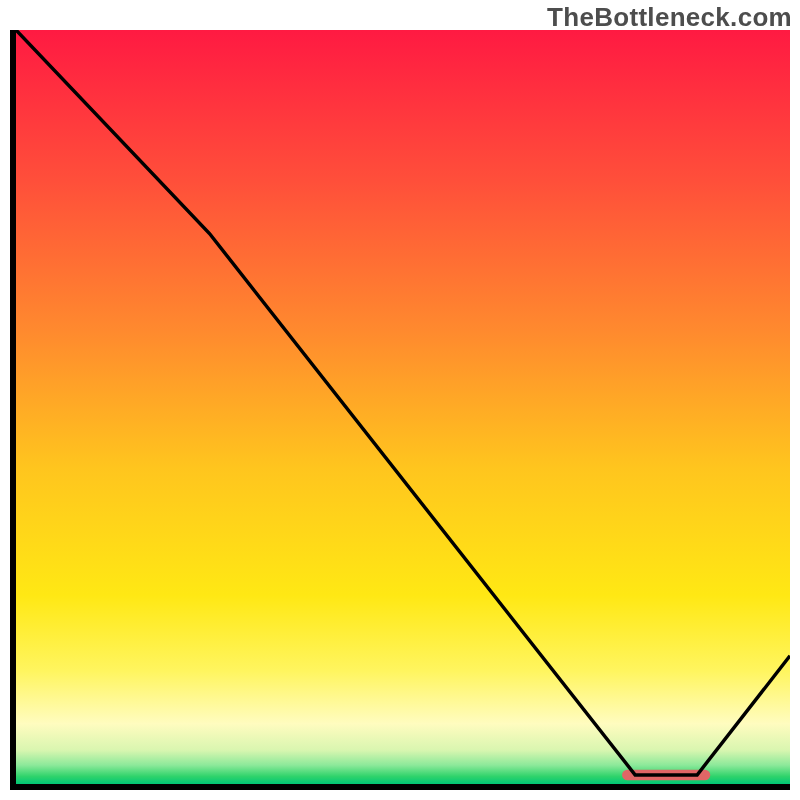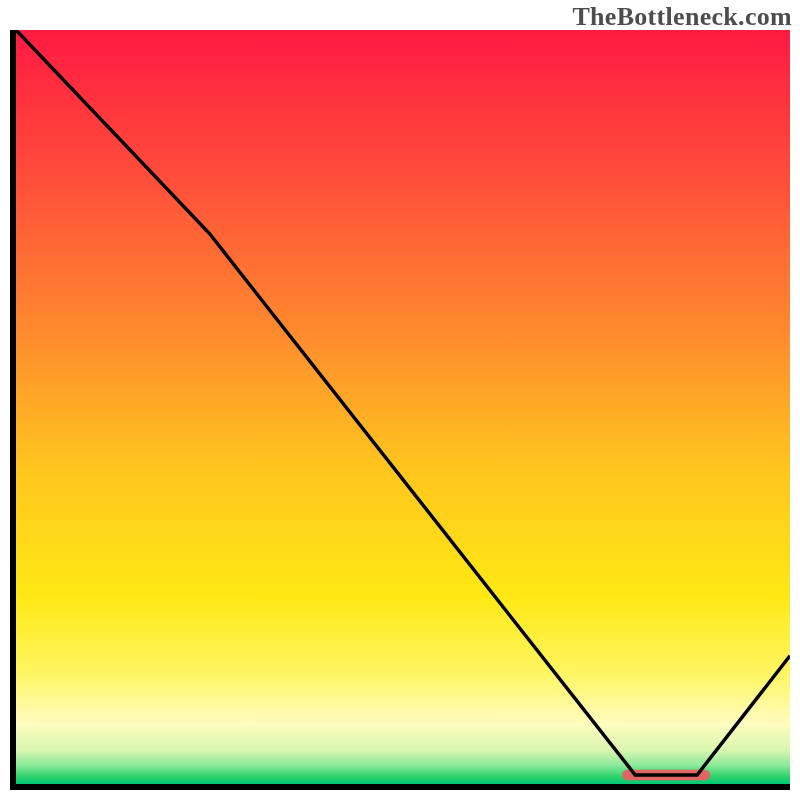--- a/index.html
+++ b/index.html
@@ -8,21 +8,20 @@
     width: 800px;
     height: 800px;
     overflow: hidden;
     background: #ffffff;
     font-family: Arial, Helvetica, sans-serif;
   }
   .outer {
     position: relative;
     width: 800px;
     height: 691px;
-    font-family: Liberation Serif, serif;
   }
   .watermark {
     position: absolute;
     top: 2px;
     right: 8px;
     font-size: 26px;
     font-weight: 600;
     color: #4d4d4d;
     letter-spacing: 0.3px;
   }

